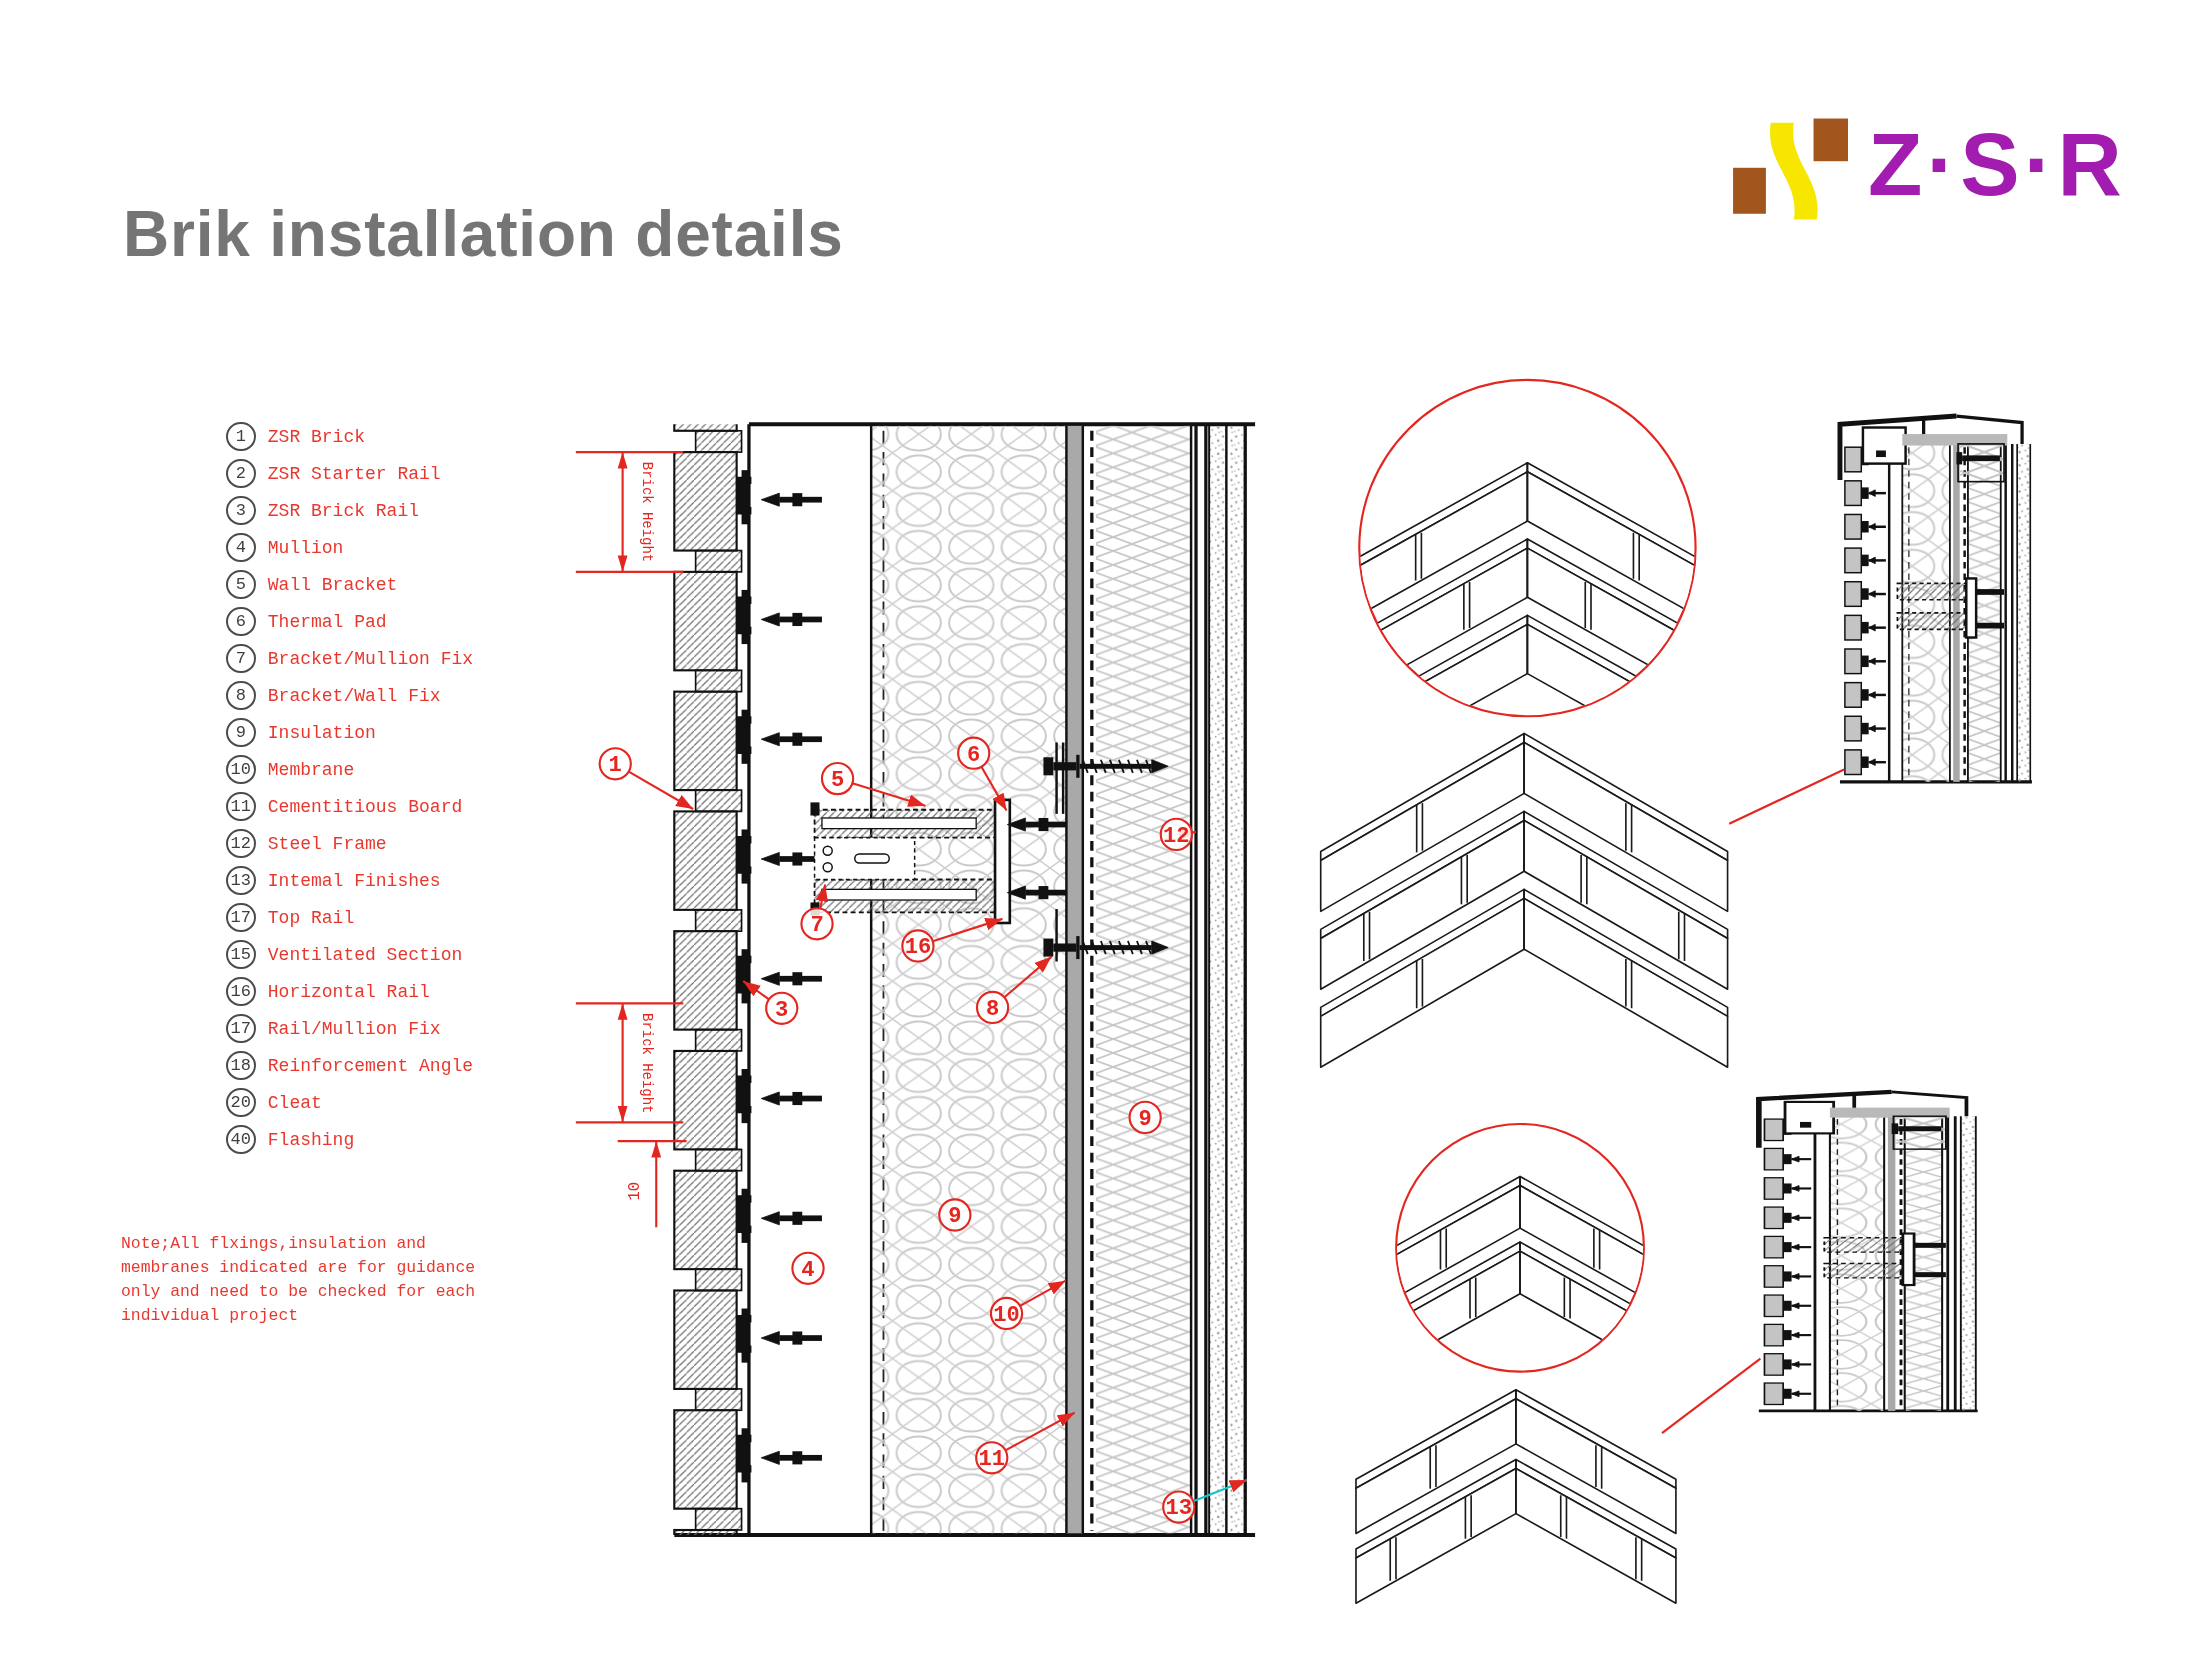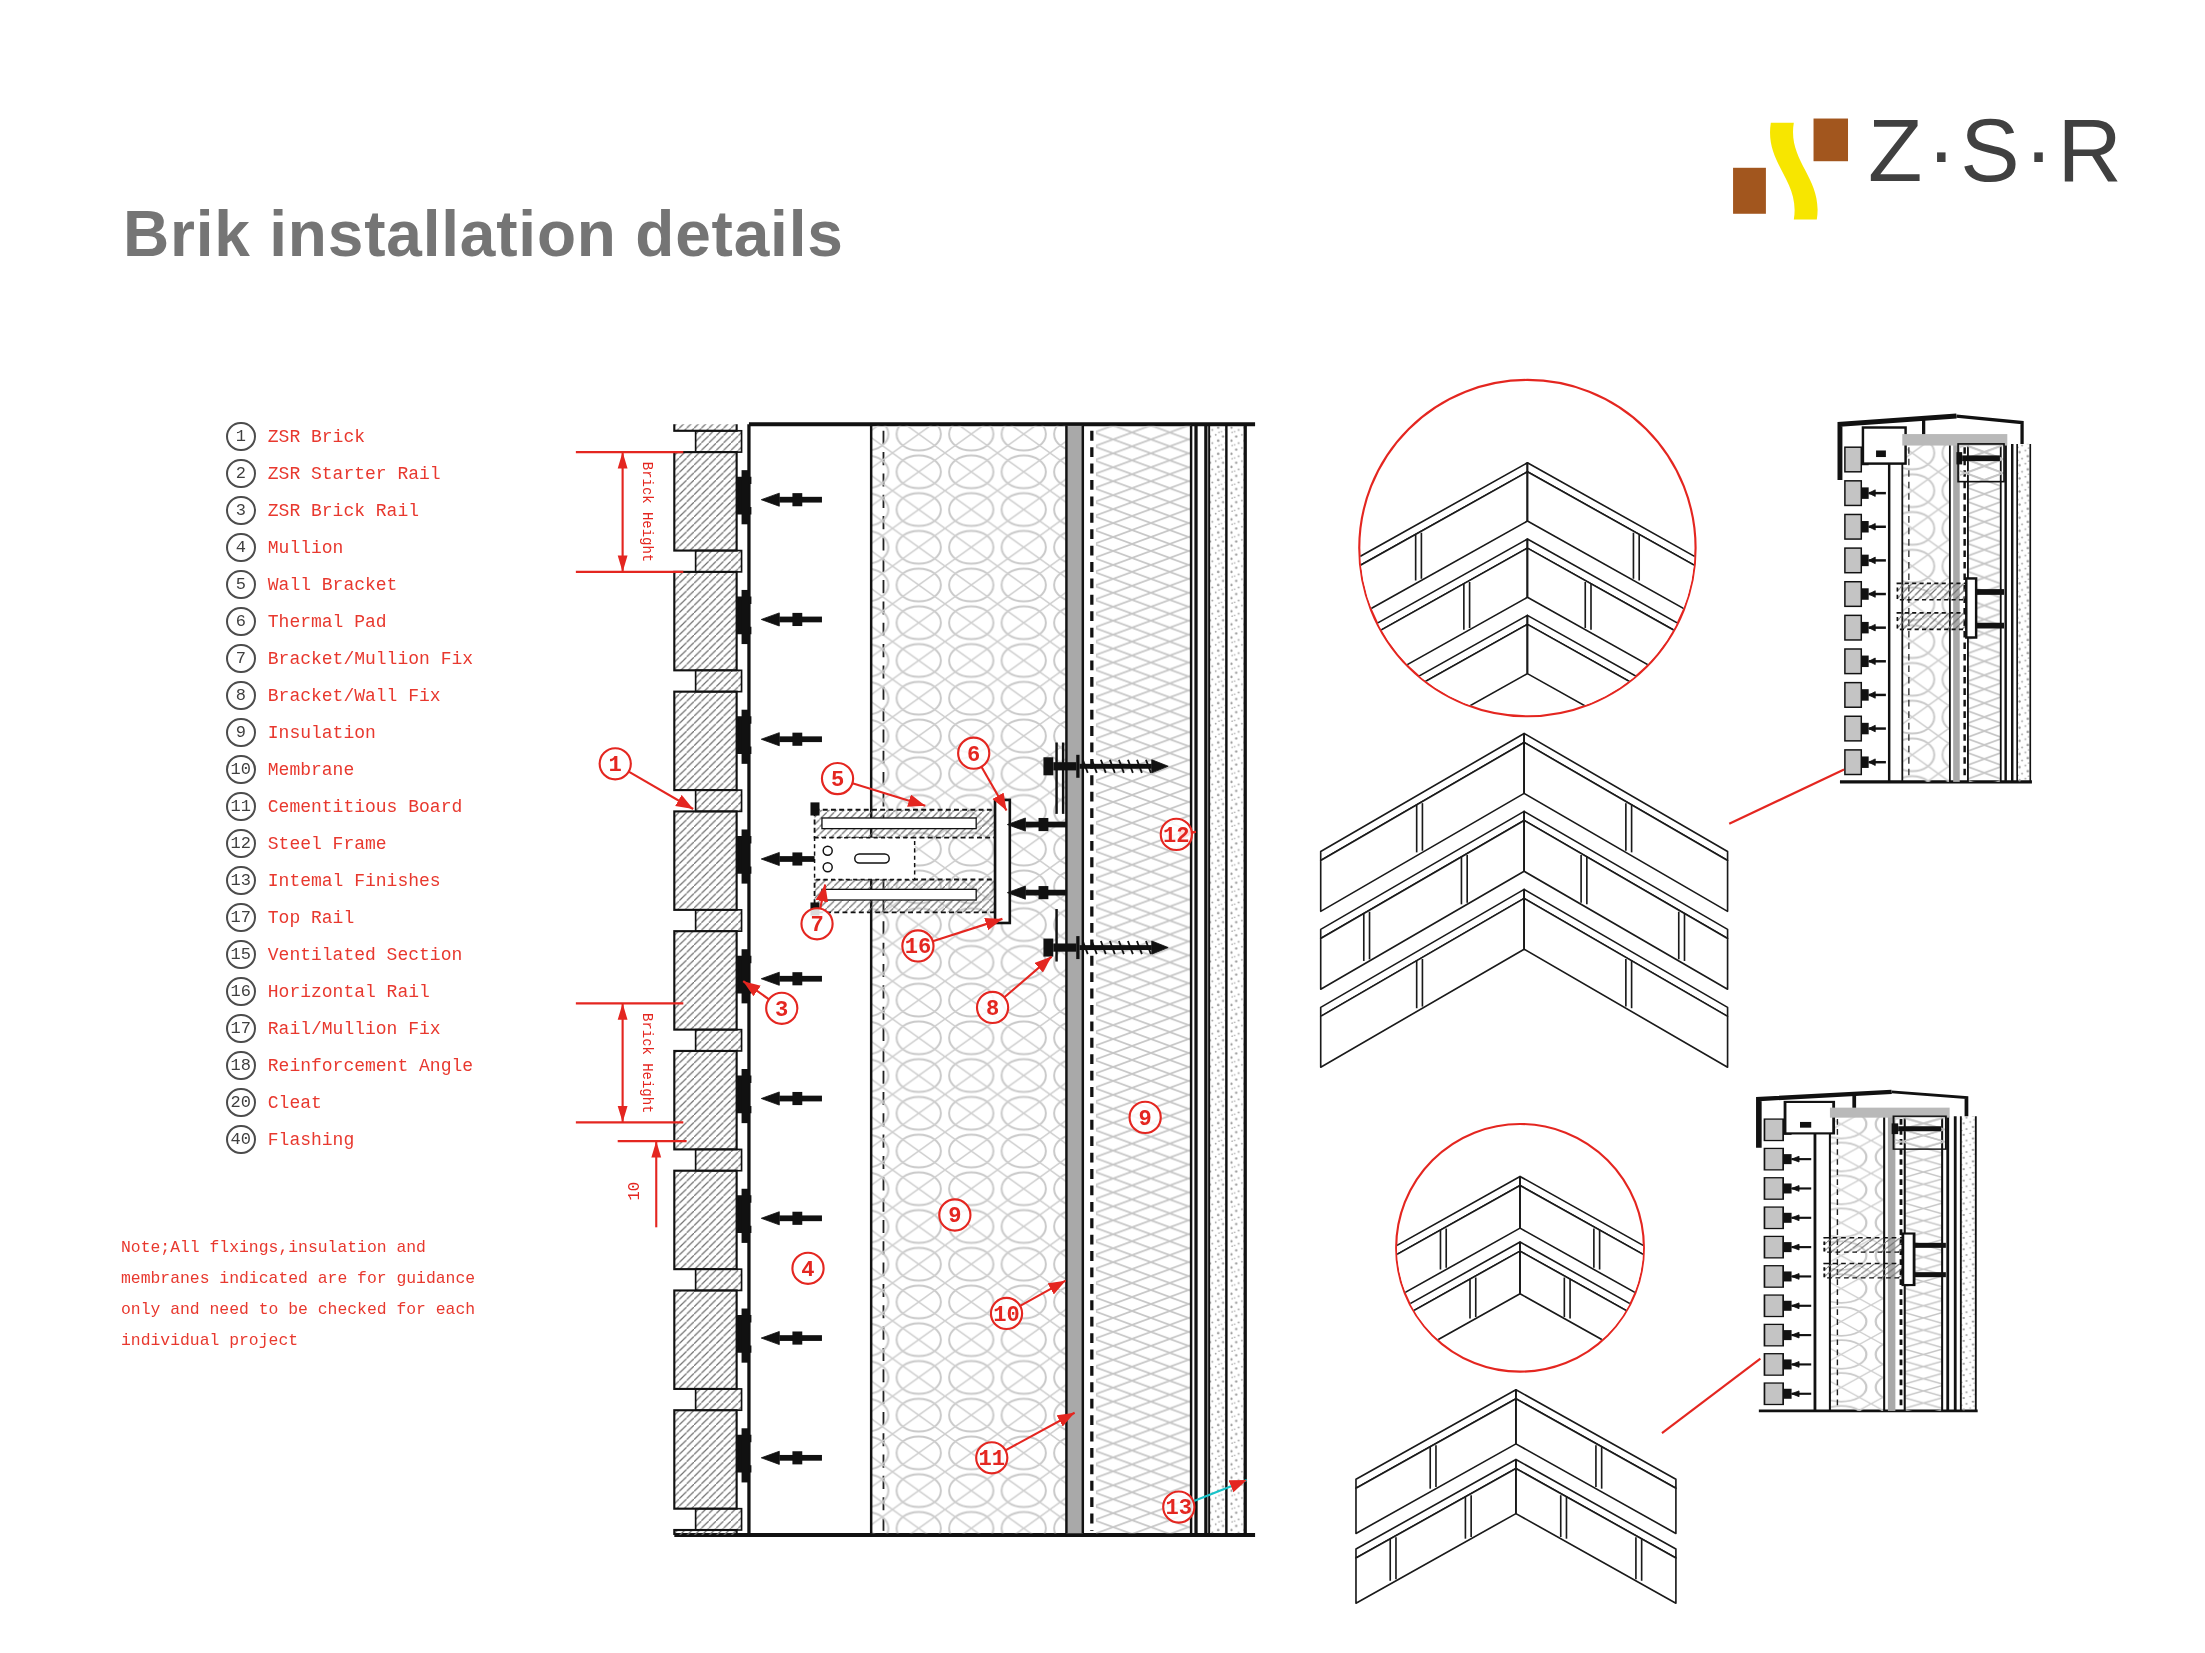--- a/index.html
+++ b/index.html
@@ -1,32 +1,32 @@
 <!DOCTYPE html>
 <html style="font-size:13px"><head>
 <meta charset="utf-8">
 <style>
   html,body{margin:0;padding:0;background:#ffffff;}
   #slide{position:relative;width:2205px;height:1654px;background:#fff;overflow:hidden;
          font-family:"Liberation Sans",sans-serif;}
   #page-title{position:absolute;left:123px;top:197px;font-size:64px;font-weight:bold;
               color:#757575;letter-spacing:0.8px;white-space:nowrap;}
   #logo{position:absolute;left:1715px;top:98px;width:459px;height:156px;}
-  #logo-text{position:absolute;left:153px;top:1px;font-size:89px;font-weight:normal;
-             color:#404040;letter-spacing:4.1px;white-space:nowrap;}
+  #logo-text{position:absolute;left:153px;top:15px;font-size:89px;font-weight:bold;
+             color:#a21caf;letter-spacing:4.1px;white-space:nowrap;}
   #legend{position:absolute;left:226px;top:418px;}
   .li{display:flex;align-items:center;height:37px;}
   .ln{display:inline-flex;align-items:center;justify-content:center;
       width:29.5px;height:29.5px;border:2px solid #4c4c4c;border-radius:50%;
       font-family:"Liberation Mono",monospace;font-size:17px;color:#3f3f3f;
       box-sizing:border-box;flex:0 0 29.5px;}
   .lt{margin-left:12.3px;font-family:"Liberation Mono",monospace;font-size:18px;
       color:#e8382e;white-space:nowrap;text-align:center;}
   #note{position:absolute;left:121px;top:1232px;width:427px;
-        font-family:"Liberation Mono",monospace;font-size:16.4px;line-height:31px;
+        font-family:"Liberation Mono",monospace;font-size:16.4px;line-height:24px;
         color:#e8382e;white-space:pre-line;}
   svg text.cad{font-family:"Liberation Mono",monospace;}
 </style>
 </head>
 <body>
 
 <div id="slide">
 
   <div id="page-title">Brik installation details</div>
 

